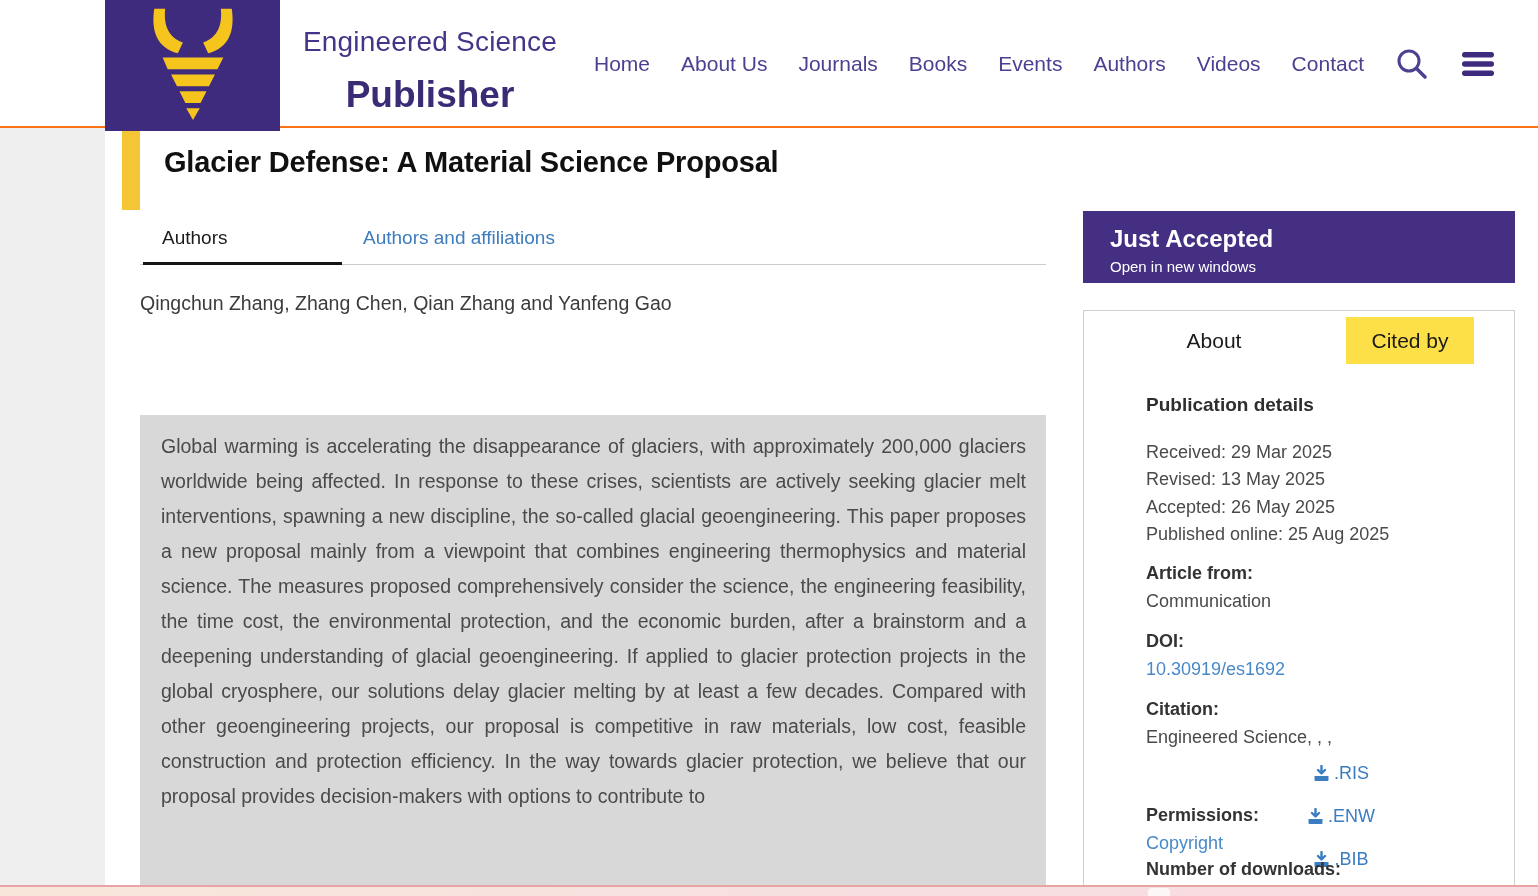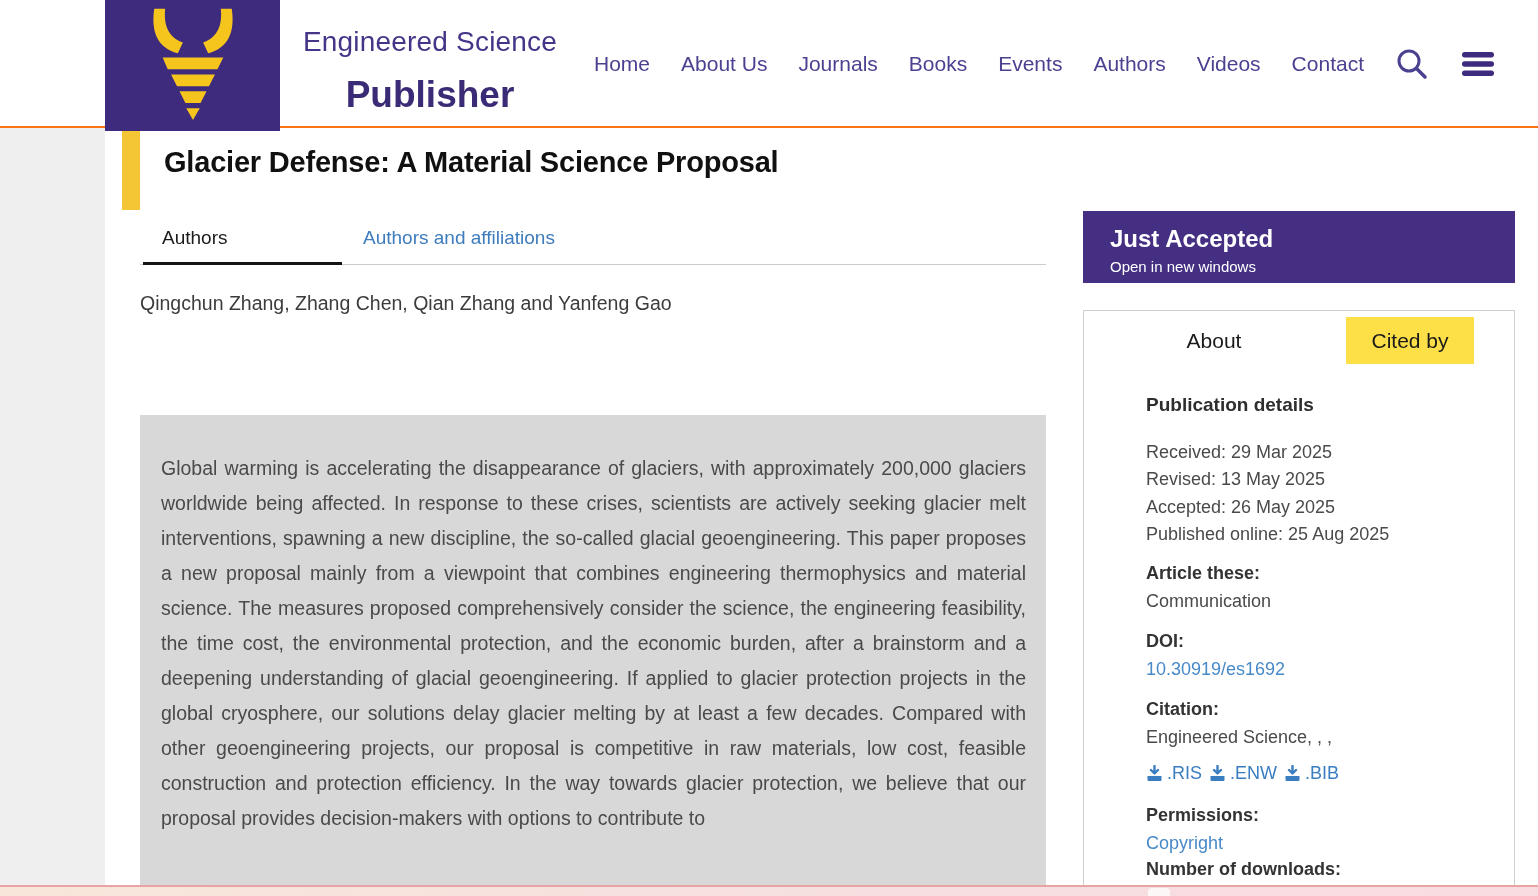--- a/index.html
+++ b/index.html
@@ -25,41 +25,41 @@
   .accent-bar { position:absolute; left:122px; top:128px; width:18px; height:82px; background:#F4C636; }
   .article-title { position:absolute; left:164px; top:146px; width:900px; font-size:29px; font-weight:bold;
                    color:#101010; letter-spacing:-0.2px; }
   .tab-authors { position:absolute; left:162px; top:227px; font-size:19px; color:#1b1b1b; cursor:pointer; }
   .tab-affil { position:absolute; left:363px; top:227px; font-size:19px; color:#3E7CBD; cursor:pointer; }
   .tab-underline { position:absolute; left:143px; top:262px; width:199px; height:3px; background:#141414; }
   .tabs-divider { position:absolute; left:140px; top:264px; width:906px; height:1px; background:#cccccc; }
   .authors-line { position:absolute; left:140px; top:292px; width:906px; font-size:19.5px; color:#3C3C3C; }
   .abstract-heading { position:absolute; left:161px; top:400px; font-size:20px; font-weight:bold; color:#222;margin-top:44px; }
   .abstract-box { position:absolute; left:140px; top:415px; width:906px; height:481px; background:#D8D8D8;
-                  padding:36px 20px 0 21px; overflow:hidden; }
+                  padding:14px 20px 0 21px; overflow:hidden; }
   .abstract-text { font-size:19.5px; line-height:35px; color:#4A4A4A; text-align:justify; }
 
   
   .just-accepted { position:absolute; left:1083px; top:211px; width:432px; height:72px; background:#452F82;
                    padding:14px 0 0 27px; cursor:pointer; }
   .ja-title { color:#ffffff; font-size:24px; font-weight:bold; }
   .ja-sub { color:#ffffff; font-size:15px; margin-top:5px; }
   .side-panel { position:absolute; left:1083px; top:310px; width:432px; height:600px; background:#fff;
                 border:1px solid #CFCFCF; }
   .sp-tab-about { position:absolute; left:60px; top:18px; width:140px; text-align:center; font-size:21px;
                   color:#1a1a1a; cursor:pointer; }
   .sp-tab-cited { position:absolute; left:262px; top:6px; width:128px; height:47px; background:#fde047;
                   display:flex; align-items:center; justify-content:center; font-size:21px; color:#1a1a1a; cursor:pointer; }
   .sp-abs { position:absolute; left:26px; width:390px;margin-left:36px; }
   .sp-heading { font-size:19px; font-weight:bold; color:#2E2E2E; }
   .sp-line { font-size:18px; color:#4A4A4A; line-height:27.5px; }
   .sp-label { font-size:18px; font-weight:bold; color:#333333; }
   .sp-value { font-size:18px; color:#4A4A4A; }
   .sp-link { font-size:18px; color:#4889C8; text-decoration:none; cursor:pointer; }
-  .dl-row { display:flex; gap:7px; align-items:center; }
+  .dl-row { display:flex; gap:22px; align-items:center;flex-direction:column; }
   .dl-item { display:flex; align-items:center; gap:4px; font-size:18px; color:#3A7DC0; cursor:pointer; }
 
   
   .cookie-bar { position:absolute; left:0; bottom:0; width:1538px; height:11px; z-index:20;
                 background:linear-gradient(to right,#F8E6DA,#F7DFE0 55%,#F8DCE2);
                 border-top:2px solid #E8A4A4; }
   .cookie-pill { position:absolute; left:1148px; bottom:0; width:22px; height:8px; background:#FCF6F6;
                  border-radius:4px 4px 0 0; }
 </style>
 </head>
@@ -137,21 +137,21 @@
     <div class="sp-tab-about">About</div>
     <div class="sp-tab-cited">Cited by</div>
 
     <div class="sp-abs sp-heading" style="top:83px;">Publication details</div>
 
     <div class="sp-abs sp-line" style="top:128px;">Received: 29 Mar 2025</div>
     <div class="sp-abs sp-line" style="top:155px;">Revised: 13 May 2025</div>
     <div class="sp-abs sp-line" style="top:183px;">Accepted: 26 May 2025</div>
     <div class="sp-abs sp-line" style="top:210px;">Published online: 25 Aug 2025</div>
 
-    <div class="sp-abs sp-label" style="top:252px;">Article these:</div>
+    <div class="sp-abs sp-label" style="top:252px;">Article from:</div>
     <div class="sp-abs sp-value" style="top:280px;">Communication</div>
 
     <div class="sp-abs sp-label" style="top:320px;">DOI:</div>
     <a class="sp-abs sp-link" style="top:348px;">10.30919/es1692</a>
 
     <div class="sp-abs sp-label" style="top:388px;">Citation:</div>
     <div class="sp-abs sp-value" style="top:416px;">Engineered Science, , ,</div>
 
     <div class="sp-abs dl-row" style="top:452px;">
       <span class="dl-item">

